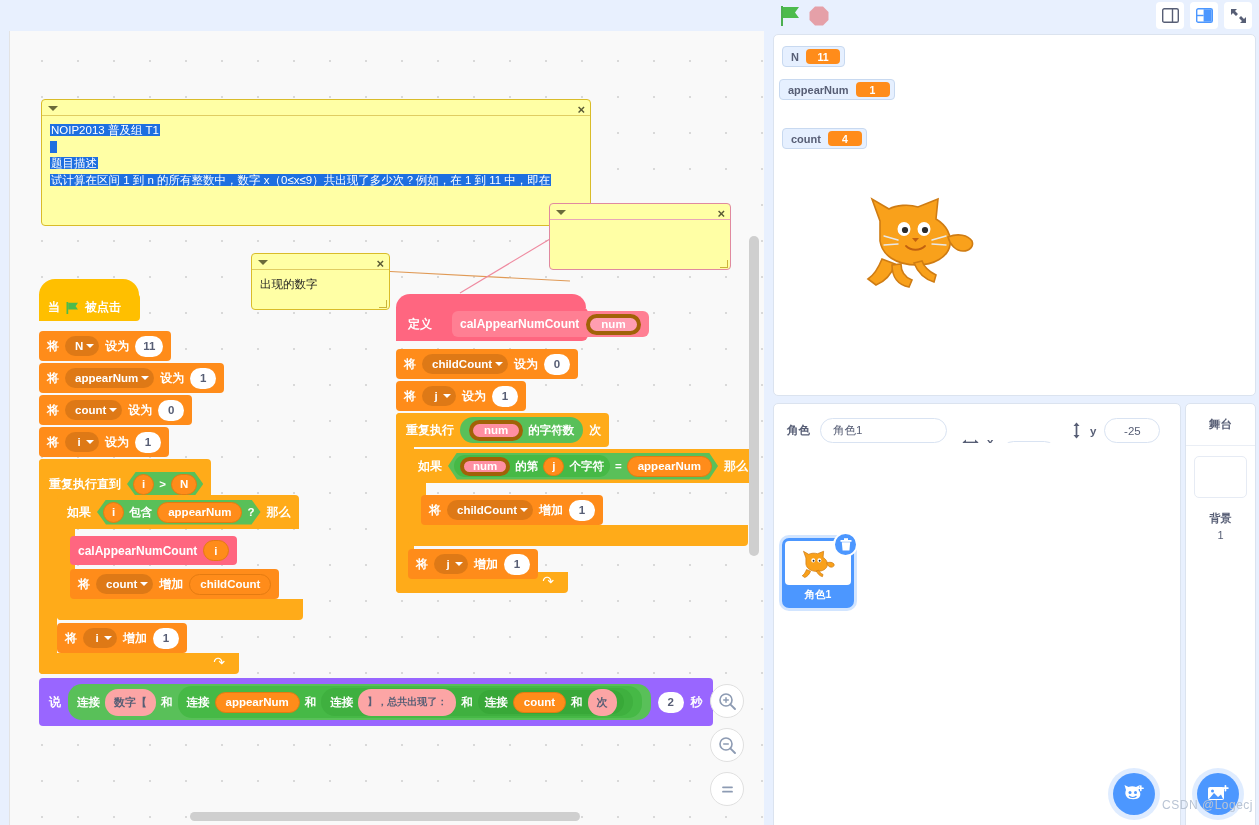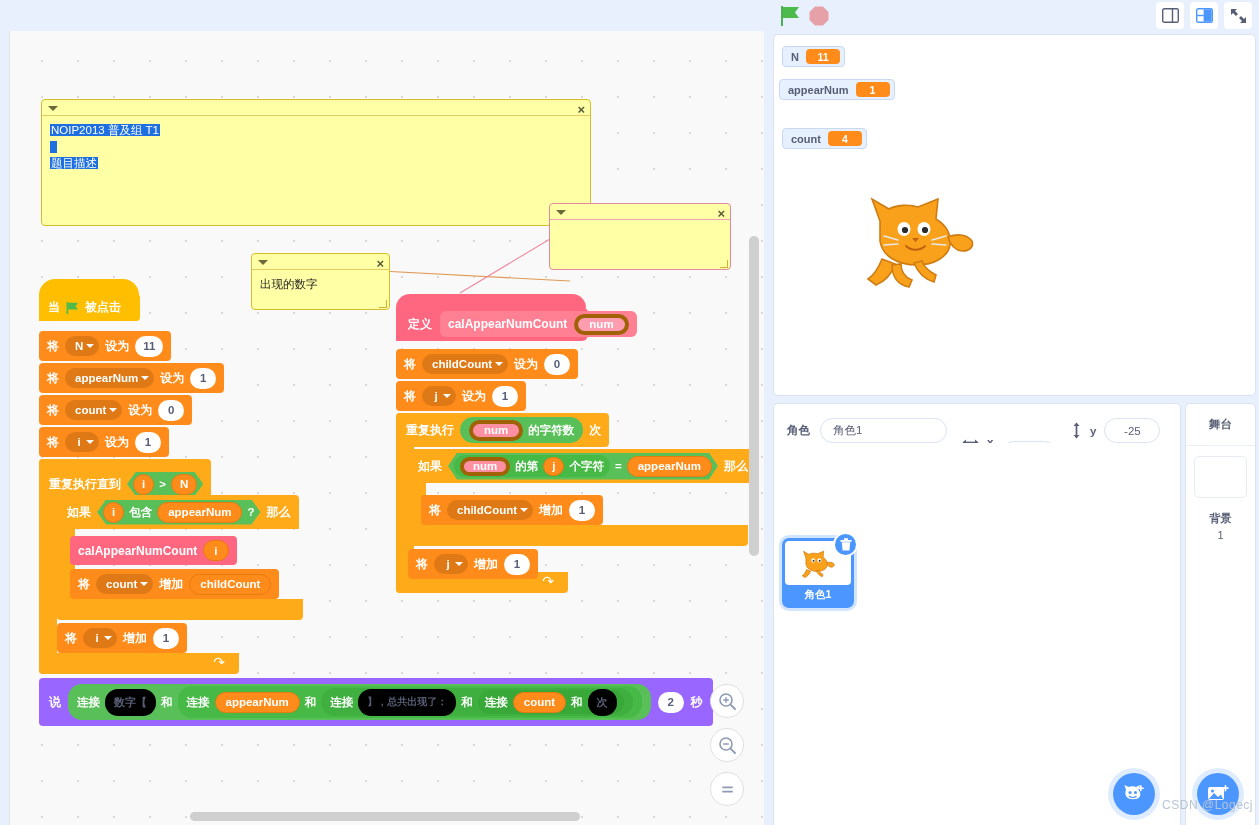--- a/index.html
+++ b/index.html
@@ -105,21 +105,21 @@
     border-left:4px solid transparent; border-right:4px solid transparent;
     border-top:4px solid #fff;
   }
   
   .num {
     background:#fff; border-radius:13px; height:21px; min-width:26px;
     padding:0 8px; display:flex; align-items:center; justify-content:center;
     color:#575e75; font-size:11.5px; font-weight:bold; cursor:text;
   }
   .txt {
-    background:#000000; border-radius:13px; height:27px; min-width:26px;
+    background:#fca5a5; border-radius:13px; height:27px; min-width:26px;
     padding:0 9px; display:flex; align-items:center; justify-content:center;
     color:#575e75; font-size:11px; font-weight:bold; cursor:text;
   }
   
   .var {
     background:#ff8c1a; border:1px solid #e47b11; border-radius:13px;
     height:21px; padding:0 10px; display:flex; align-items:center;
     justify-content:center; color:#fff; font-size:11.5px; font-weight:bold;
     cursor:pointer;
   }
@@ -300,20 +300,21 @@
 
     <div class="comment" id="comment-main">
       <div class="cbar">
         <div class="ctri"></div>
         <div class="cx">×</div>
       </div>
       <div class="cbody">
         <div><span class="sel">NOIP2013 普及组 T1</span></div>
         <div><span class="sel" style="padding:0 2px;">&nbsp;</span></div>
         <div><span class="sel">题目描述</span></div>
+        <div><span class="sel">试计算在区间 1 到 n 的所有整数中，数字 x（0≤x≤9）共出现了多少次？例如，在 1 到 11 中，即在</span></div>
       </div>
       <div class="resize"></div>
     </div>
 
     <div class="comment" id="comment-num">
       <div class="cbar">
         <div class="ctri"></div>
         <div class="cx">×</div>
       </div>
       <div class="cbody">出现的数字</div>
@@ -444,21 +445,21 @@
         </span>
       </span>
       <span class="num">2</span>
       <span class="lbl">秒</span>
     </div>
 
     <div class="blk" style="left:386px; top:263px;">
       <div style="position:relative;">
         <div style="width:190px;height:14px;background:#ff6680;border-radius:40px 40px 0 0;"></div>
         <div class="custom" style="width:192px;height:34px;margin-top:-1px;border-radius:0 6px 6px 0;
-                    display:flex;align-items:center;gap:8px;padding:0 12px;">
+                    display:flex;align-items:center;gap:20px;padding:0 12px;">
           <span class="lbl">定义</span>
           <span style="background:#ff7f93;border-radius:6px;height:26px;display:flex;align-items:center;gap:7px;padding:0 8px;">
             <span class="lbl">calAppearNumCount</span>
             <span class="paramp" style="background:#ff9db0;">num</span>
           </span>
         </div>
       </div>
     </div>
 
     <div class="blk data row" style="left:386px; top:318px;">

